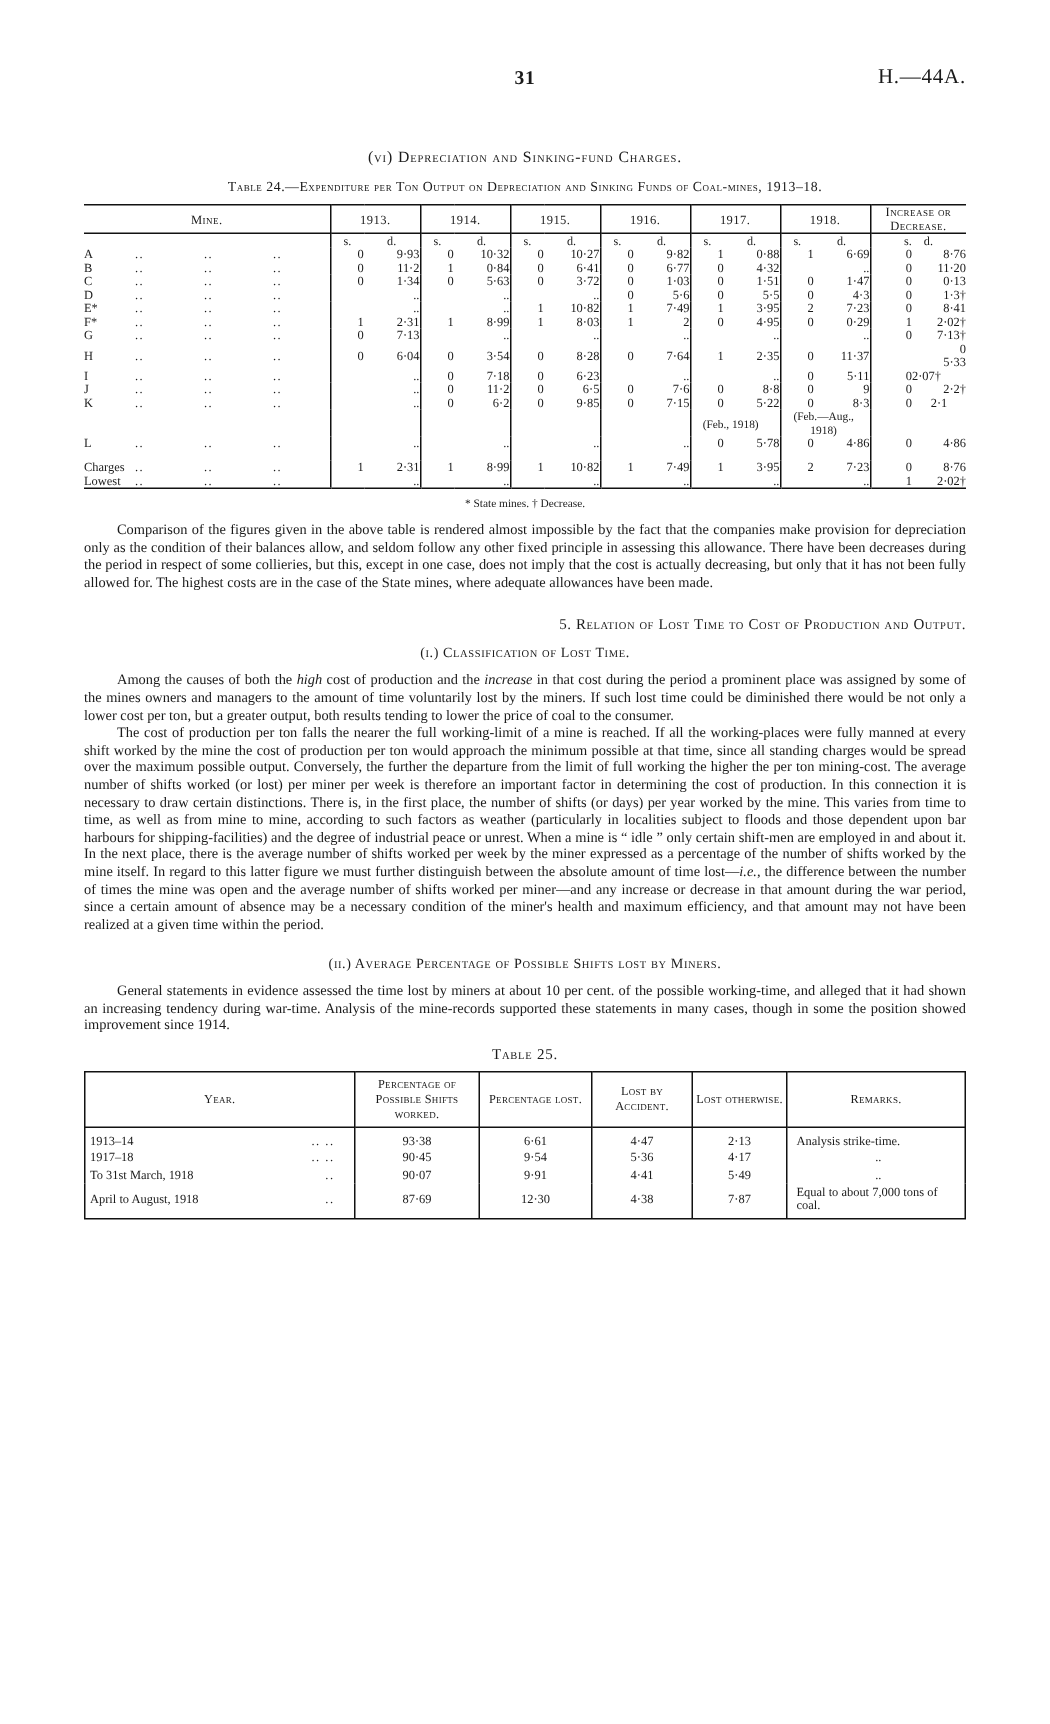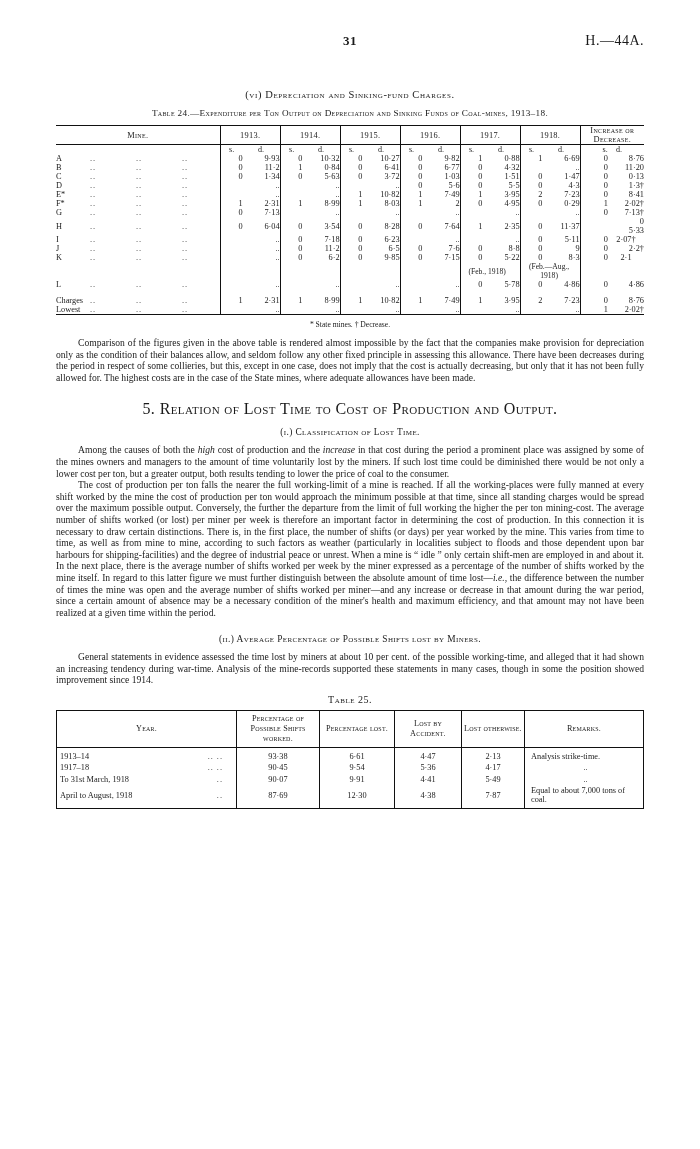--- a/index.html
+++ b/index.html
@@ -18,21 +18,21 @@
   .page {
     position: relative;
     width: 700px;
     height: 1149px;
     box-sizing: border-box;
     padding: 0 56px;
   }
   .header-row {
     position: relative;
     height: 40px;
-    margin-top: 33px;
+    margin-top: 44px;
   }
   .page-number {
     position: absolute;
     left: 50%;
     transform: translateX(-50%);
     top: 0;
     font-size: 13px;
     font-weight: bold;
     letter-spacing: 0.5px;
   }
@@ -105,22 +105,22 @@
   }
   p.body-text {
     font-size: 9.6px;
     line-height: 11.6px;
     text-align: justify;
     margin: 0;
     text-indent: 22px;
   }
   .gap-8 { height: 8px; }
   .heading-num {
-    text-align: center;
-    font-size: 16px;
+    text-align: right;
+    font-size: 10px;
     font-variant: small-caps;
     letter-spacing: 0.4px;
     margin: 17px 0 9px 0;
   }
   .heading-sub {
     text-align: center;
     font-size: 9.4px;
     font-variant: small-caps;
     letter-spacing: 0.4px;
     margin: 0 0 7px 0;
@@ -339,21 +339,21 @@
           <td class="s-col row-td vline">0</td>
           <td class="d-col row-td">7·18</td>
           <td class="s-col row-td vline">0</td>
           <td class="d-col row-td">6·23</td>
           <td class="s-col row-td vline"></td>
           <td class="d-col row-td">..</td>
           <td class="s-col row-td vline"></td>
           <td class="d-col row-td">..</td>
           <td class="s-col row-td vline">0</td>
           <td class="d-col row-td">5·11</td>
-          <td class="inc-col row-td vline"><span style="display:inline-block;width:12px;text-align:right">0</span><span style="display:inline-block;width:36px;text-align:center">2·07†</span></td>
+          <td class="inc-col row-td vline"><span style="display:inline-block;width:12px;text-align:right">0</span><span style="display:inline-block;width:36px;text-align:left">2·07†</span></td>
         </tr>
         <tr>
           <td class="mine-cell row-td"><span style="display:inline-block;width:34px">J</span><span class="dots" style="display:inline-block;width:46px">..</span><span class="dots" style="display:inline-block;width:46px">..</span><span class="dots" style="display:inline-block;width:22px">..</span></td>
           <td class="s-col row-td vline"></td>
           <td class="d-col row-td">..</td>
           <td class="s-col row-td vline">0</td>
           <td class="d-col row-td">11·2</td>
           <td class="s-col row-td vline">0</td>
           <td class="d-col row-td">6·5</td>
           <td class="s-col row-td vline">0</td>

